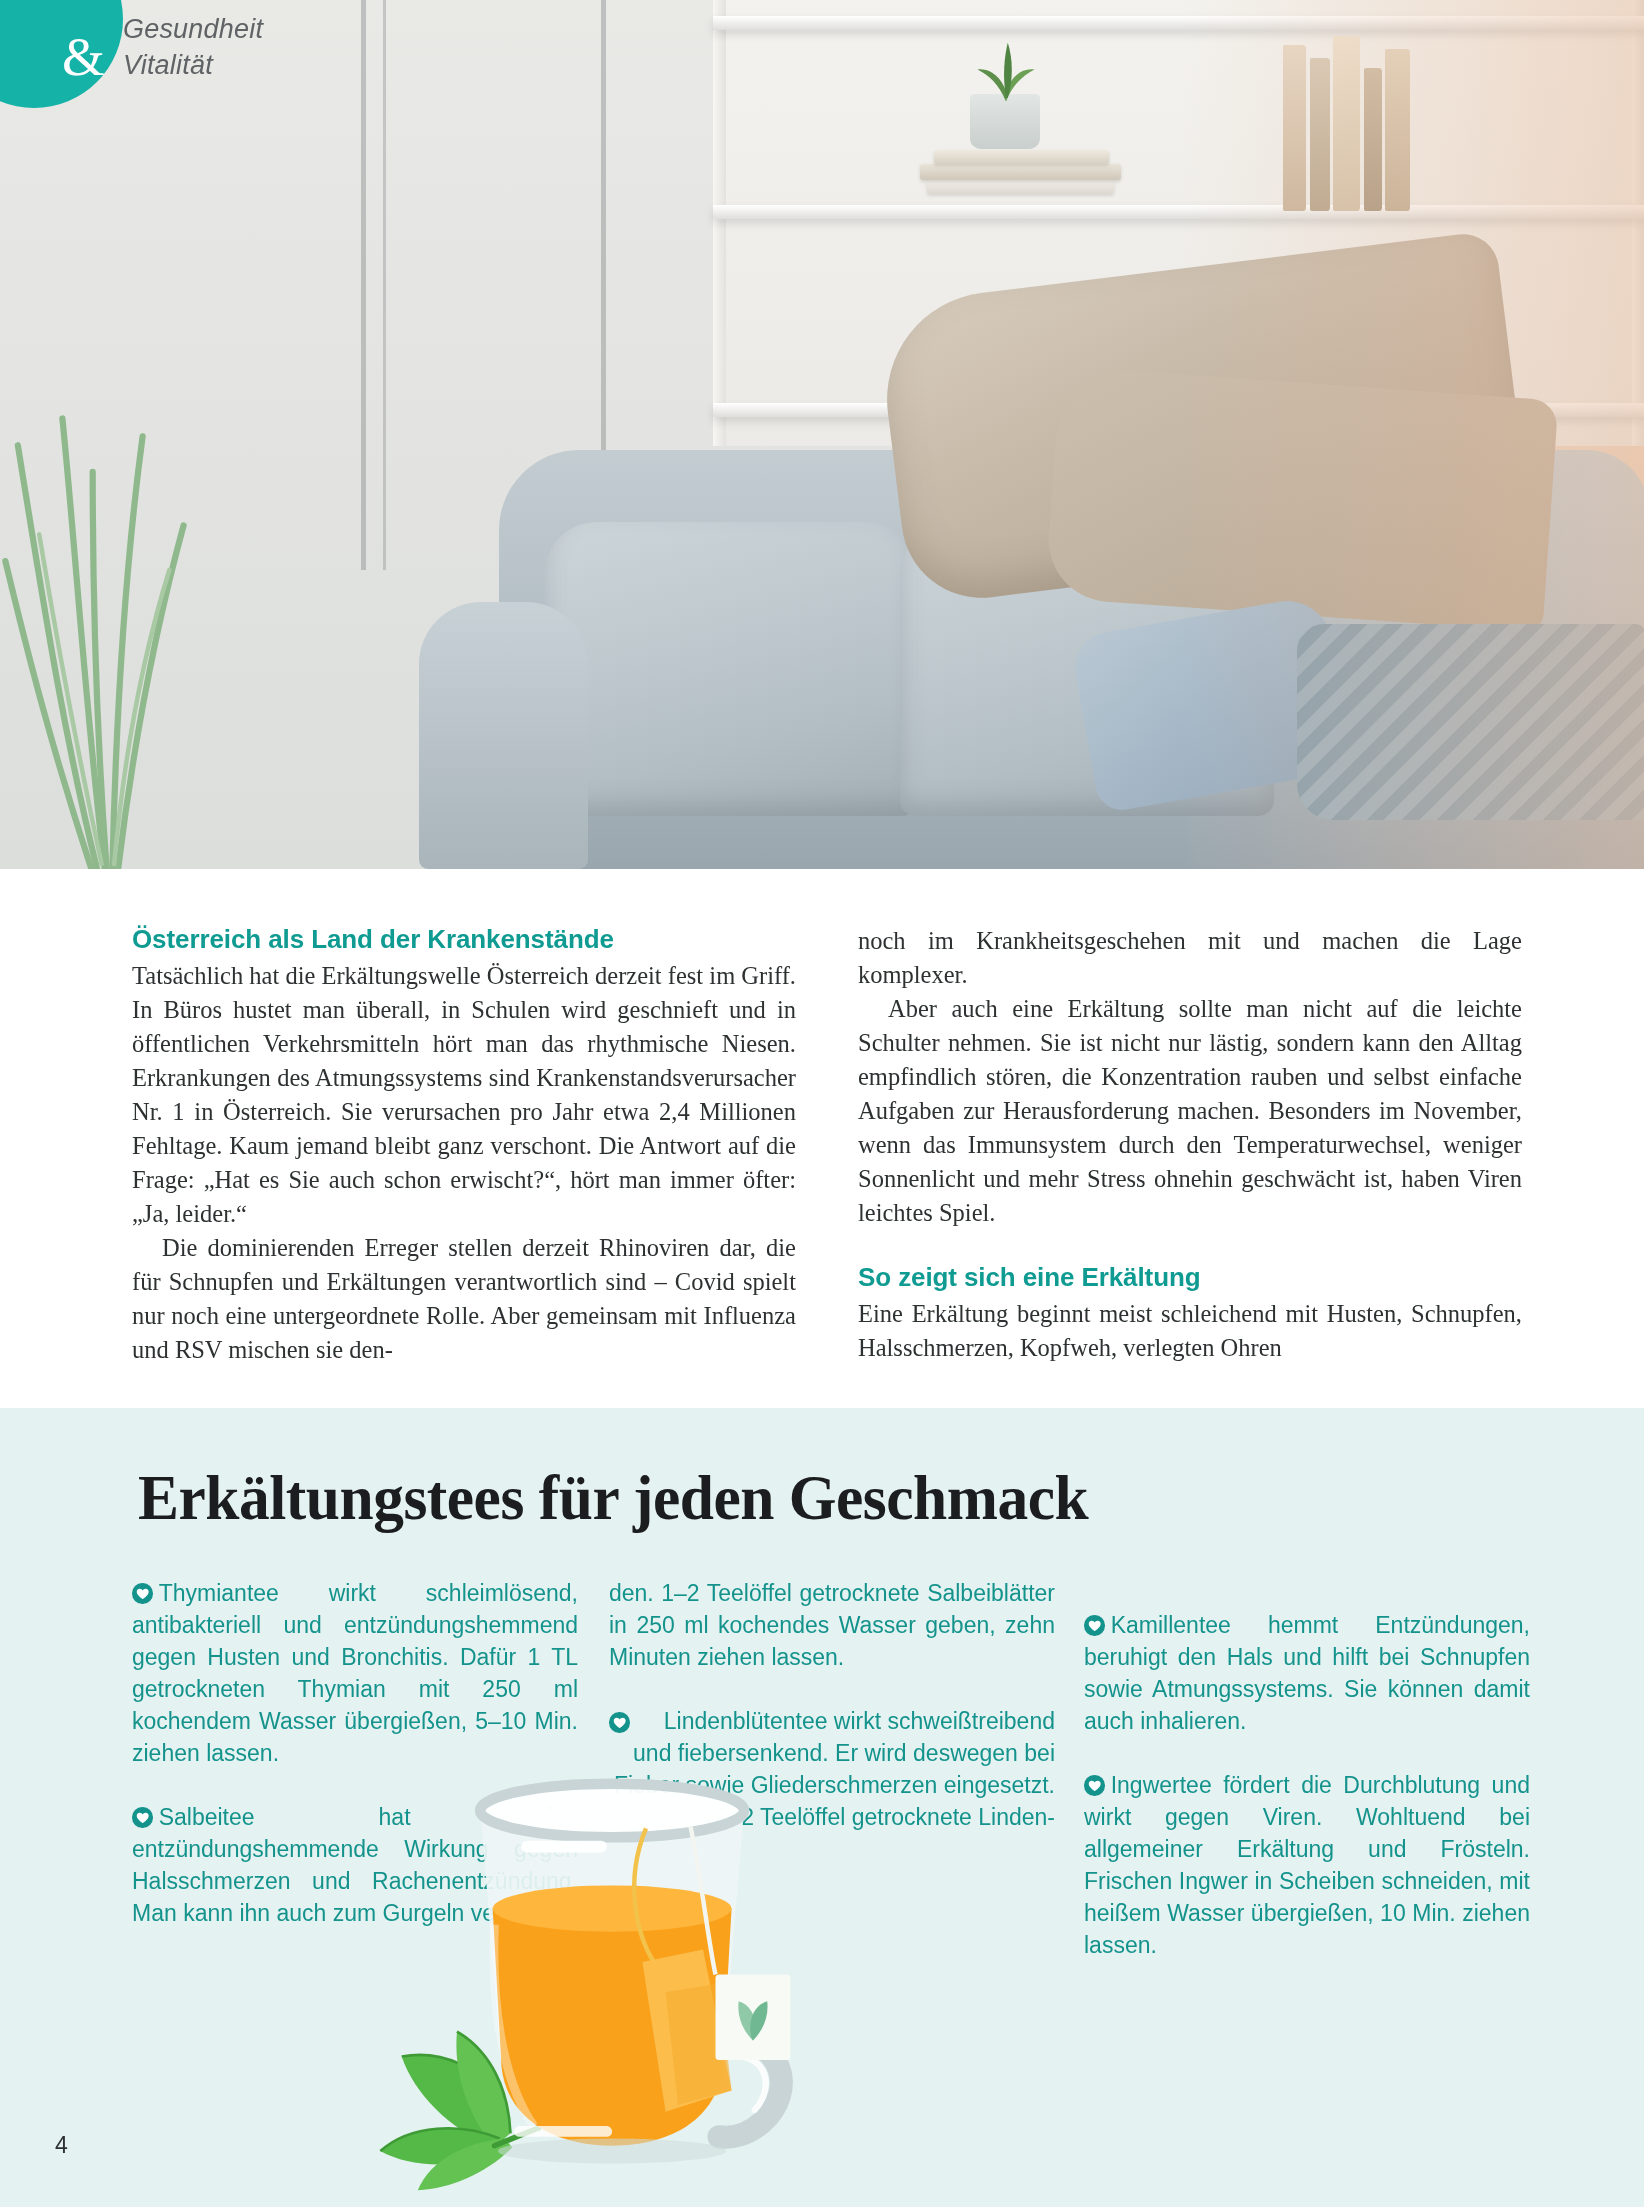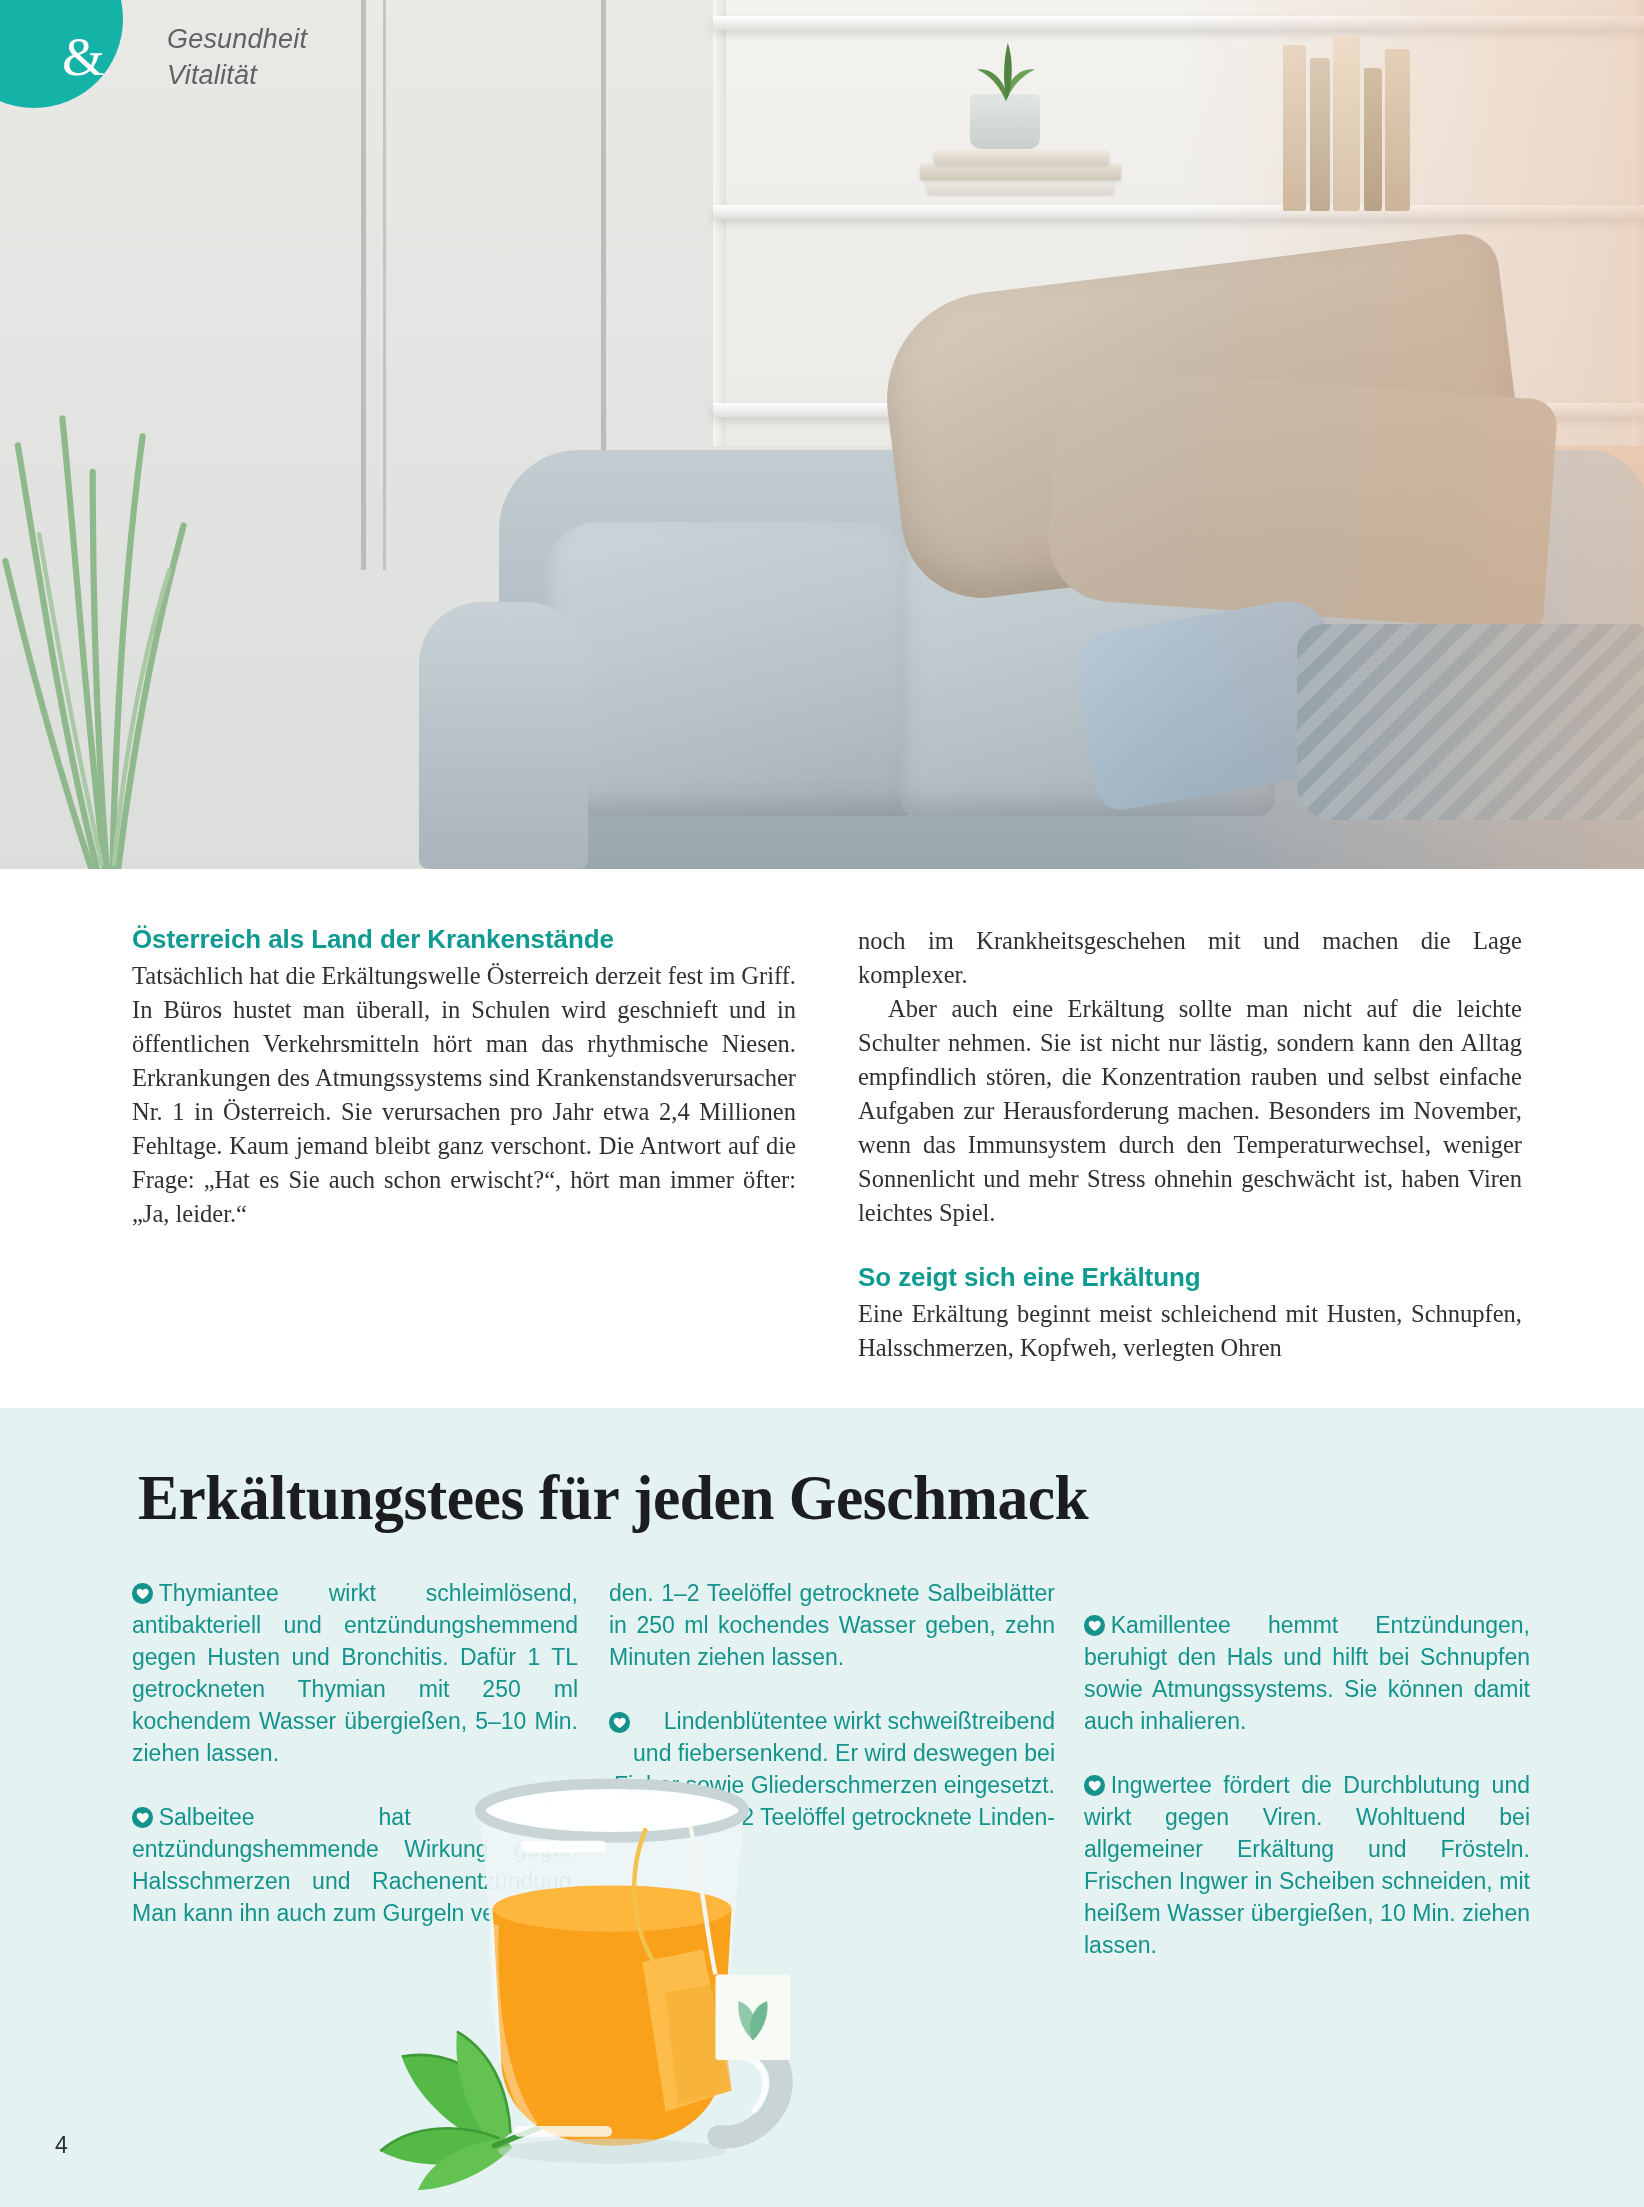--- a/index.html
+++ b/index.html
@@ -91,24 +91,23 @@
   .logo-circle {
     position: absolute; left: -55px; top: -70px; width: 178px; height: 178px;
     border-radius: 50%; background: #15b2a8;
   }
   .logo-amp {
     position: absolute; left: 62px; top: 25px;
     font-size: 55px; color: #ffffff; font-weight: 400;
     font-family: "Liberation Serif", serif;
   }
   .logo-text {
-    position: absolute; left: 123px; top: 22px;
+    position: absolute; left: 123px; top: 12px;
     font-style: italic; color: #5f6365; font-size: 27px; line-height: 1.32;
     letter-spacing: 0.2px;
-    margin-left: 44px;
   }
 
   
   .article {
     position: absolute; left: 0; top: 869px; width: 1316px; height: 539px;
     background: #ffffff;
   }
   .col-wrap { position: absolute; left: 132px; top: 55px; width: 1390px; display: flex; gap: 62px; }
   .col { width: 664px; }
   .sub-head {
@@ -231,20 +230,21 @@
     <div>Vitalität</div>
   </div>
 </div>
 
 <div class="article">
   <div class="col-wrap">
 
     <div class="col">
       <div class="sub-head">Österreich als Land der Krankenstände</div>
       <p class="body">Tatsächlich hat die Erkältungswelle Österreich derzeit fest im Griff. In Büros hustet man überall, in Schulen wird geschnieft und in öffentlichen Verkehrsmitteln hört man das rhythmische Niesen. Erkrankungen des Atmungssystems sind Krankenstandsverursacher Nr. 1 in Österreich. Sie verursachen pro Jahr etwa 2,4 Millionen Fehltage. Kaum jemand bleibt ganz verschont. Die Antwort auf die Frage: „Hat es Sie auch schon erwischt?“, hört man immer öfter: „Ja, leider.“</p>
+      <p class="body indent">Die dominierenden Erreger stellen derzeit Rhinoviren dar, die für Schnupfen und Erkältungen verantwortlich sind – Covid spielt nur noch eine untergeordnete Rolle. Aber gemeinsam mit Influenza und RSV mischen sie den-</p>
     </div>
 
     <div class="col">
       <p class="body">noch im Krankheitsgeschehen mit und machen die Lage komplexer.</p>
       <p class="body indent">Aber auch eine Erkältung sollte man nicht auf die leichte Schulter nehmen. Sie ist nicht nur lästig, sondern kann den Alltag empfindlich stören, die Konzentration rauben und selbst einfache Aufgaben zur Herausforderung machen. Besonders im November, wenn das Immunsystem durch den Temperaturwechsel, weniger Sonnenlicht und mehr Stress ohnehin geschwächt ist, haben Viren leichtes Spiel.</p>
       <div class="sub-head spaced">So zeigt sich eine Erkältung</div>
       <p class="body">Eine Erkältung beginnt meist schleichend mit Husten, Schnupfen, Halsschmerzen, Kopfweh, verlegten Ohren</p>
     </div>
 
   </div>

